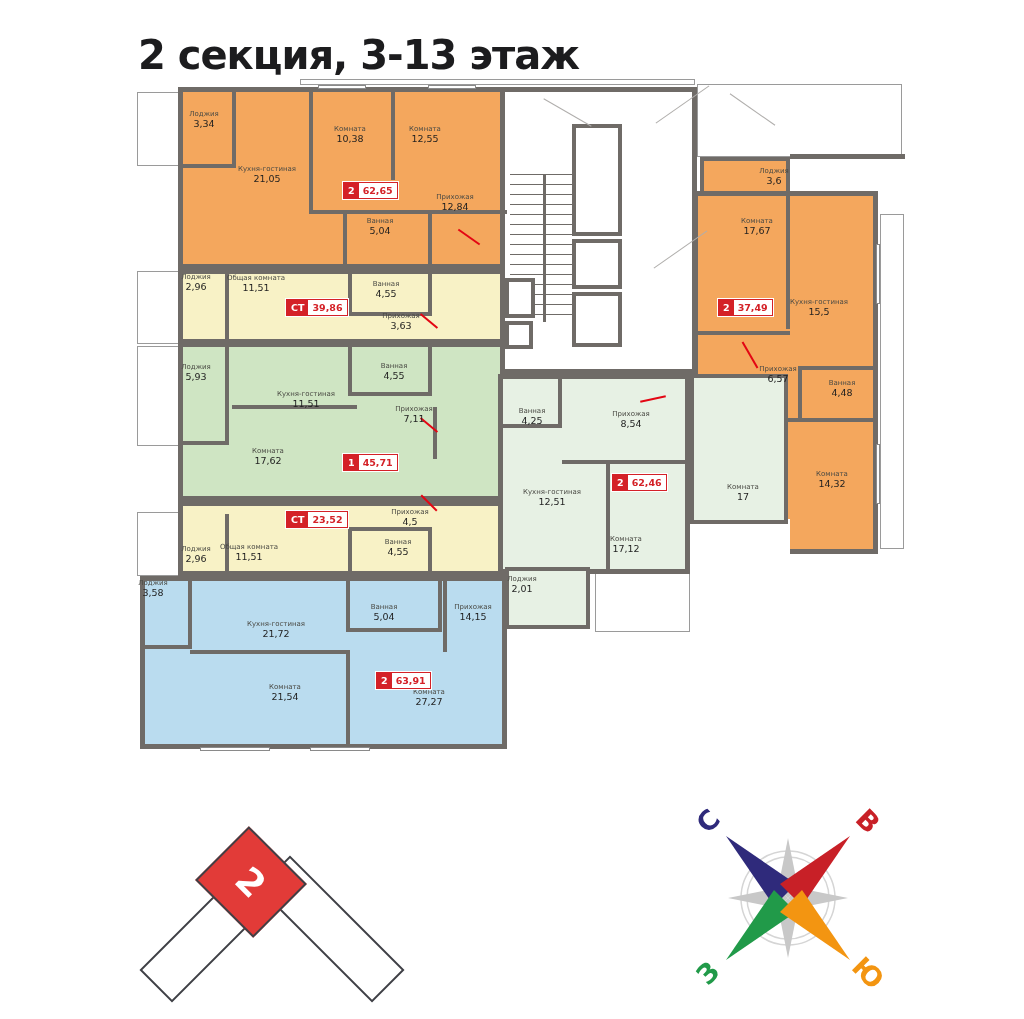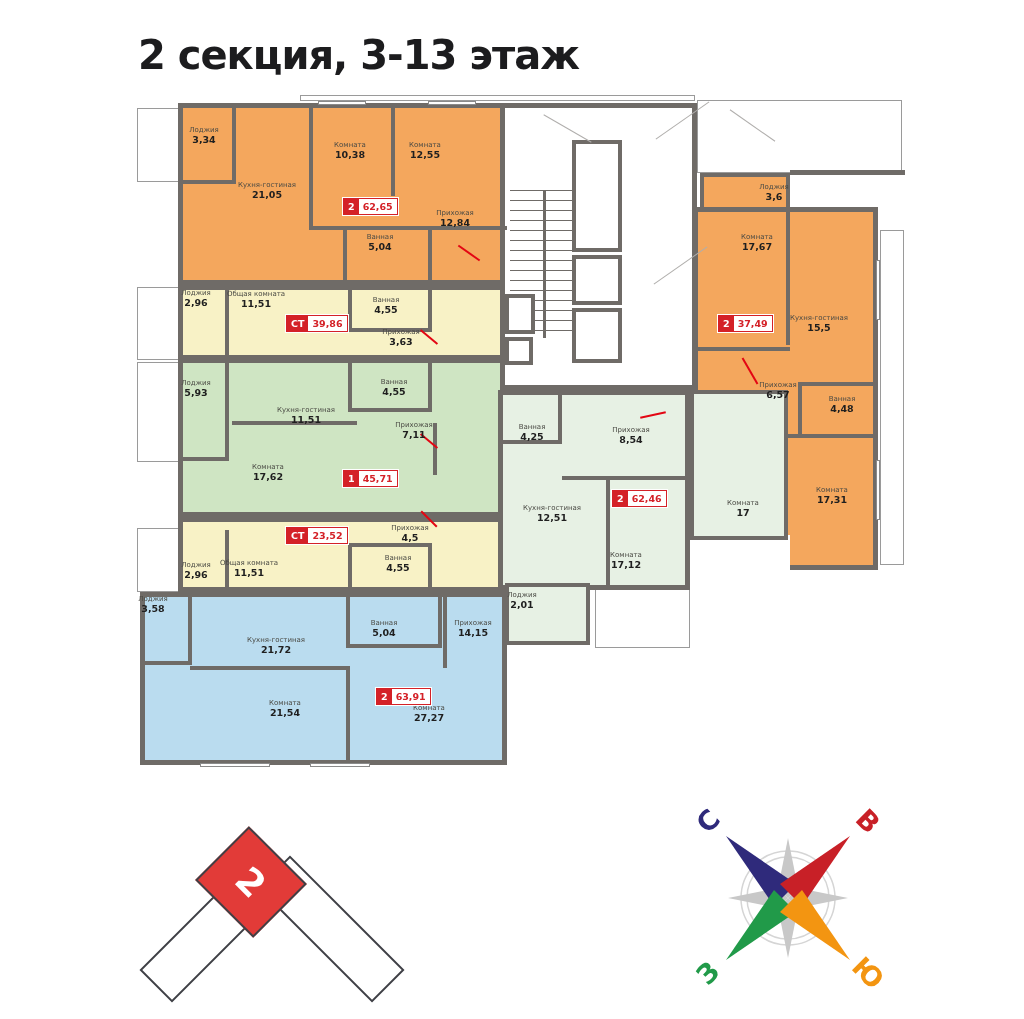--- a/index.html
+++ b/index.html
@@ -1,33 +1,33 @@
 <!DOCTYPE html>
 <html><head>
 <meta charset="utf-8">
 <style>
   * { margin:0; padding:0; box-sizing:border-box; }
   body { width:1024px; height:1019px; background:#ffffff; position:relative; overflow:hidden;
          font-family:"DejaVu Sans", sans-serif; }
   #title { position:absolute; left:138px; top:32px; font-size:40px; font-weight:700; color:#1c1c1e; letter-spacing:-1px; }
-  #plan { position:absolute; left:135px; top:95px; width:780px; height:678px; }
+  #plan { position:absolute; left:135px; top:79px; width:780px; height:678px; }
   .apt { position:absolute; border:5px solid #6F6B67; }
   .sub { position:absolute; border:4px solid #6F6B67; }
   .w   { position:absolute; background:#6F6B67; z-index:3; }
   .thin{ position:absolute; border:1px solid #9a9a9a; background:#fff; z-index:0; }
   .win { position:absolute; background:#fff; border:1px solid #8a8a8a; z-index:4; }
   .patch { position:absolute; background:#fff; z-index:2; }
   .stairwell { position:absolute; background:#fff; border:5px solid #6F6B67; z-index:1; }
   .box { position:absolute; background:#fff; border:4px solid #6F6B67; }
   .stairs { position:absolute; background:repeating-linear-gradient(to bottom,#6F6B67 0 1px,transparent 1px 10px); }
   .redmark { position:absolute; height:2px; background:#E30613; z-index:4; }
   .swing { position:absolute; height:1px; background:#b0aeac; z-index:2; }
   .rl { position:absolute; text-align:center; transform:translateX(-50%); line-height:1.2; white-space:nowrap; z-index:5; }
   .rl-n { display:block; font-size:7px; color:#4a4a44; }
-  .rl-a { display:block; font-size:9.5px; font-weight:700; color:#1f1f1f; }
+  .rl-a { display:block; font-size:9.5px; font-weight:400; color:#1f1f1f; }
   .badge { position:absolute; display:flex; border:1px solid #D42127; background:#fff; z-index:6; box-shadow:0 0 0 1px #fff; }
   .b-type { background:#D42127; color:#fff; font-size:9.5px; font-weight:700; padding:2px 4px; }
   .b-area { color:#D42127; font-size:9.5px; font-weight:700; padding:2px 4px; }
   #locator { position:absolute; left:130px; top:818px; width:285px; height:165px; }
   .wing { position:absolute; width:162px; height:46px; background:#fff; border:2px solid #3F4046; }
   #wing-left { left:2px; top:88px; transform:rotate(-45deg); }
   #wing-right { left:120px; top:88px; transform:rotate(45deg); }
   #sec2 { position:absolute; left:80px; top:26px; width:82px; height:76px; background:#E23B38; border:2px solid #3F4046;
           transform:rotate(45deg); display:flex; align-items:center; justify-content:center; z-index:2; }
   #sec2 span { color:#fff; font-size:36px; font-weight:700; }
@@ -277,21 +277,21 @@
   <div class="rl" style="left:643px;top:286px">
       <span class="rl-n">Прихожая</span>
       <span class="rl-a">6,57</span>
     </div>
   <div class="rl" style="left:707px;top:300px">
       <span class="rl-n">Ванная</span>
       <span class="rl-a">4,48</span>
     </div>
   <div class="rl" style="left:697px;top:391px">
       <span class="rl-n">Комната</span>
-      <span class="rl-a">17,31</span>
+      <span class="rl-a">14,32</span>
     </div>
 
   <div class="badge" style="left:208px;top:103px">
       <span class="b-type">2</span>
       <span class="b-area">62,65</span>
     </div>
   <div class="badge" style="left:151px;top:220px">
       <span class="b-type">СТ</span>
       <span class="b-area">39,86</span>
     </div>

